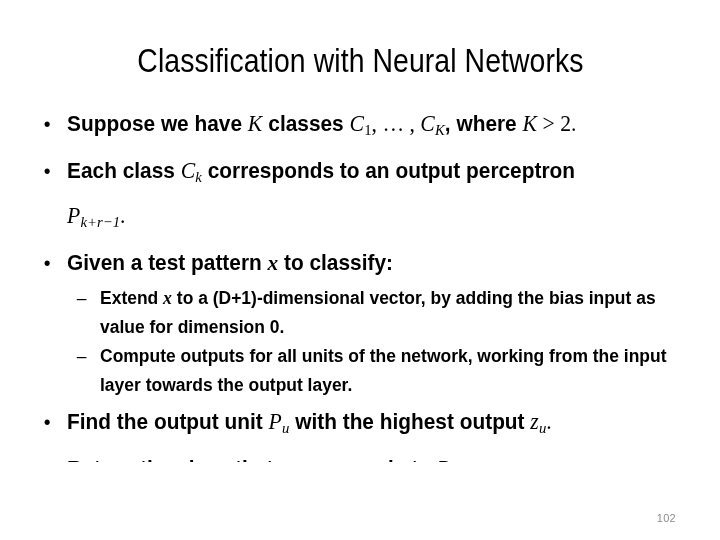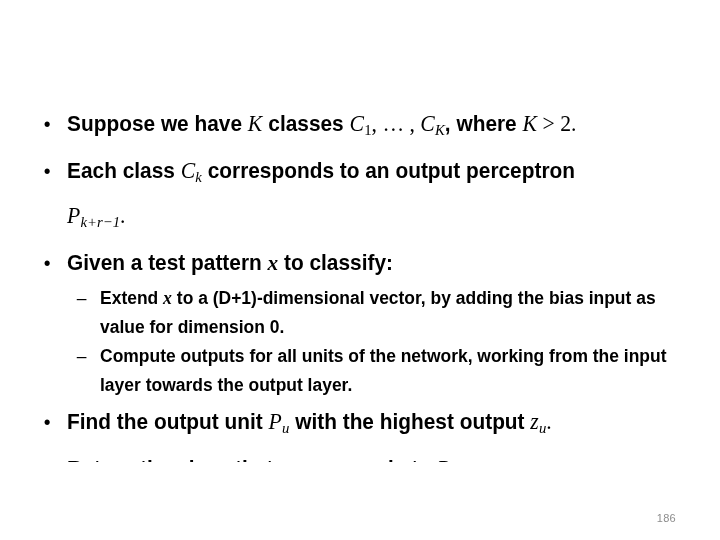--- a/index.html
+++ b/index.html
@@ -156,20 +156,23 @@
     font-size: 11px;
     color: #8c8c8c;
     letter-spacing: 0.3px;
   }
 </style>
 </head>
 <body>
 
 <div class="slide">
 
+  <div class="title-block">
+    <div class="slide-title">Classification with Neural Networks</div>
+  </div>
 
   <div class="body-block">
     <ul class="lvl1">
 
       <li class="bullet1">
         <span class="marker">•</span>
         <span class="txt"><span>Suppose we have </span><span class="m"><span>K</span></span><span> classes </span><span class="m"><span>C</span><sub class="up">1</sub></span><span class="mr">, … , </span><span class="m"><span>C</span><sub>K</sub></span><span>, where </span><span class="m"><span>K</span></span><span class="mr"> &gt; 2.</span></span>
       </li>
 
       <li class="bullet1">
@@ -199,15 +202,15 @@
       </li>
 
       <li class="bullet1">
         <span class="marker">•</span>
         <span class="txt"><span>Return the class that corresponds to </span><span class="m"><span>P</span></span><span class="mr">.</span></span>
       </li>
 
     </ul>
   </div>
 
-  <div class="page-number">186</div>
+  <div class="page-number">102</div>
 
 </div>
 
 </body></html>

